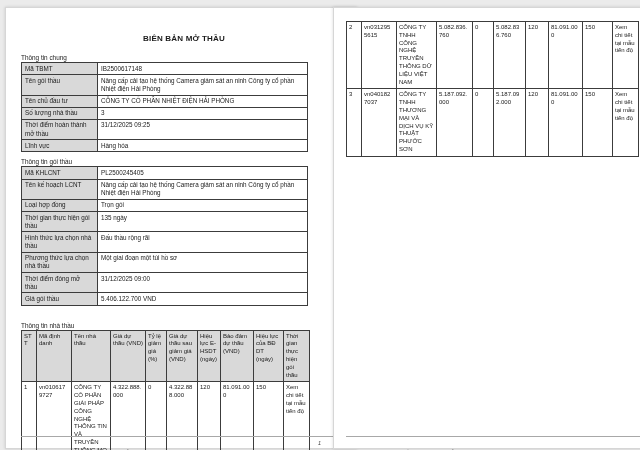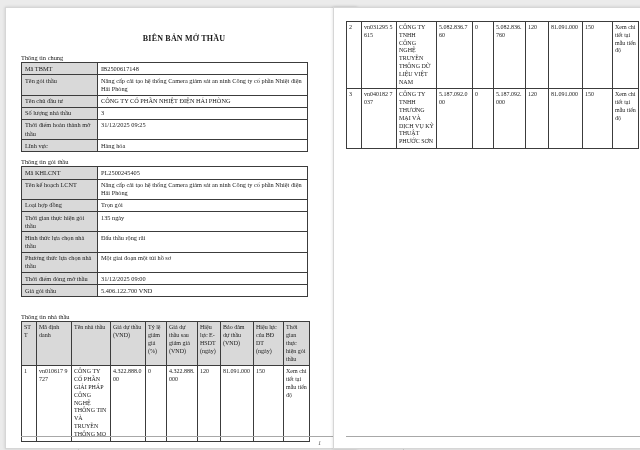--- a/index.html
+++ b/index.html
@@ -7,21 +7,20 @@
     width:640px;height:450px;overflow:hidden;position:relative;
     background:#ebebeb;
     font-family:"Liberation Sans","DejaVu Sans",sans-serif;
     color:#1a1a1a;
   }
   .page{
     position:absolute;top:7px;width:352px;height:442px;
     background:#ffffff;border:1px solid #d6d6d6;
     box-shadow:0 0 3px rgba(0,0,0,.15);
     box-sizing:border-box;
-    font-family:Liberation Serif, serif;
   }
   #page1{left:5px;}
   #page2{left:333px;}
   .content{padding:0 9px 0 15px;}
   .doc-title{
     margin-top:26px;text-align:center;font-weight:bold;font-size:8px;
     letter-spacing:.2px;
   }
   .slabel{font-size:6.4px;margin:11px 0 1px 0;}
   .slabel.tight{margin-top:6px;}

